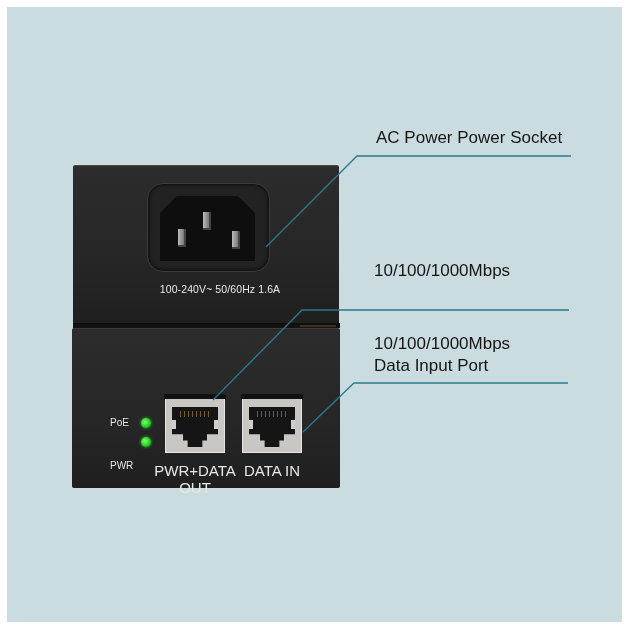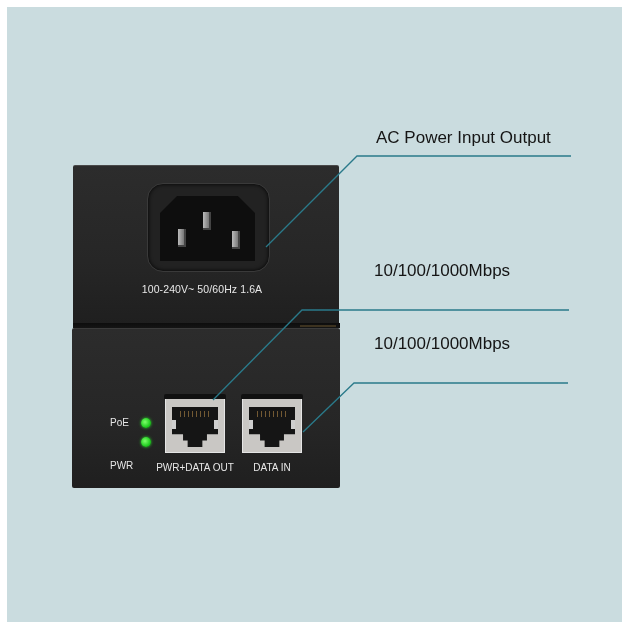--- a/index.html
+++ b/index.html
@@ -7,32 +7,32 @@
   .bg { position: absolute; left: 7px; top: 7px; width: 615px; height: 615px; background: #cadcdf; }
   .box { position: absolute; background: linear-gradient(180deg, #2c2c2c 0%, #262626 60%, #1f1f1f 100%); border-radius: 2px; }
   .box-top { left: 73px; top: 165px; width: 266px; height: 159px; border-top: 1px solid #4a4a4a; }
   .box-bottom { left: 72px; top: 328px; width: 268px; height: 159px; border-top: 1px solid #3c3c3c; }
   .seam { position: absolute; left: 73px; top: 323px; width: 267px; height: 5px; background: linear-gradient(180deg, #0d0d0d, #151515); }
   .seam-hl { position: absolute; left: 300px; top: 325px; width: 36px; height: 2px; background: #5a4a2a; opacity: .6; }
   .socket-frame { position: absolute; left: 147px; top: 183px; width: 121px; height: 87px; border-radius: 16px; background: #222; border: 1px solid #3a3a3a; box-shadow: inset 0 0 4px #000; }
   .socket-inner { position: absolute; left: 12px; top: 12px; width: 95px; height: 65px; background: #0e0e0e;
     clip-path: polygon(18% 0, 82% 0, 100% 26%, 100% 100%, 0 100%, 0 26%); }
   .pin { position: absolute; width: 6px; height: 16px; background: linear-gradient(90deg, #bbb, #777); border-right: 2px solid #444; border-bottom: 2px solid #444; }
-  .rating { position: absolute; left: 69px; width: 266px; top: 283px; text-align: center; color: #e8e8e8; font-size: 10.5px; letter-spacing: 0.1px; }
+  .rating { position: absolute; left: 87px; width: 266px; top: 283px; text-align: center; color: #e8e8e8; font-size: 10.5px; letter-spacing: 0.1px; }
   .label { position: absolute; color: #151515; font-size: 17px; line-height: 22px; }
   .led-label { position: absolute; color: #e6e6e6; font-size: 10px; }
   .led { position: absolute; width: 10px; height: 10px; border-radius: 50%; background: radial-gradient(circle at 40% 40%, #7dff6a, #1fcc1f 60%, #108a10); box-shadow: 0 0 3px #2bd92b; }
   .port { position: absolute; width: 60px; height: 55px; background: #c9c7c4; border: 1px solid #e5e5e5; box-sizing: border-box; }
   .port-top { position: absolute; left: -2px; top: -5px; width: 62px; height: 5px; background: #111; border-radius: 2px 2px 0 0; }
   .port-hole { position: absolute; left: 6px; top: 8px; width: 46px; height: 40px; background: #151515;
     clip-path: polygon(0 0, 100% 0, 100% 68%, 76% 68%, 76% 84%, 66% 84%, 66% 100%, 34% 100%, 34% 84%, 24% 84%, 24% 68%, 0 68%); }
   .contacts { position: absolute; left: 14px; top: 12px; width: 30px; height: 6px;
     background: repeating-linear-gradient(90deg, #8a6a3a 0 1px, transparent 1px 4px); opacity: .8; }
   .port-tab { position: absolute; top: 21px; width: 4px; height: 9px; background: #cfcfcf; }
-  .port-label { position: absolute; color: #e8e8e8; font-size: 10px; text-align: center; }
+  .port-label { position: absolute; color: #e8e8e8; font-size: 15px; text-align: center; }
   svg.leaders { position: absolute; left: 0; top: 0; width: 630px; height: 630px; pointer-events: none; }
 </style>
 </head>
 <body>
 
 <div class="bg"></div>
 
 <div class="box box-top"></div>
 <div class="socket-frame">
   <div class="socket-inner">
@@ -71,20 +71,21 @@
 <div class="port-label" style="left:150px; width:90px; top:462px;">PWR+DATA OUT</div>
 <div class="port-label" style="left:242px; width:60px; top:462px;">DATA IN</div>
 
 <svg class="leaders" viewBox="0 0 630 630">
   <polyline points="266,247 357,156 571,156" fill="none" stroke="#2a7a8a" stroke-width="1.3"></polyline>
   <polyline points="213,400 302,310 569,310" fill="none" stroke="#2a7a8a" stroke-width="1.3"></polyline>
   <polyline points="303,432 354,383 568,383" fill="none" stroke="#2a7a8a" stroke-width="1.3"></polyline>
 </svg>
 
 <div class="label" style="left:376px; top:127px;">
-  <div>AC Power Input Output</div>
+  <div>AC Power Power Socket</div>
 </div>
 <div class="label" style="left:374px; top:260px;">
   <div>10/100/1000Mbps</div>
 </div>
 <div class="label" style="left:374px; top:333px;">
   <div>10/100/1000Mbps</div>
+  <div>Data Input Port</div>
 </div>
 
 </body></html>

